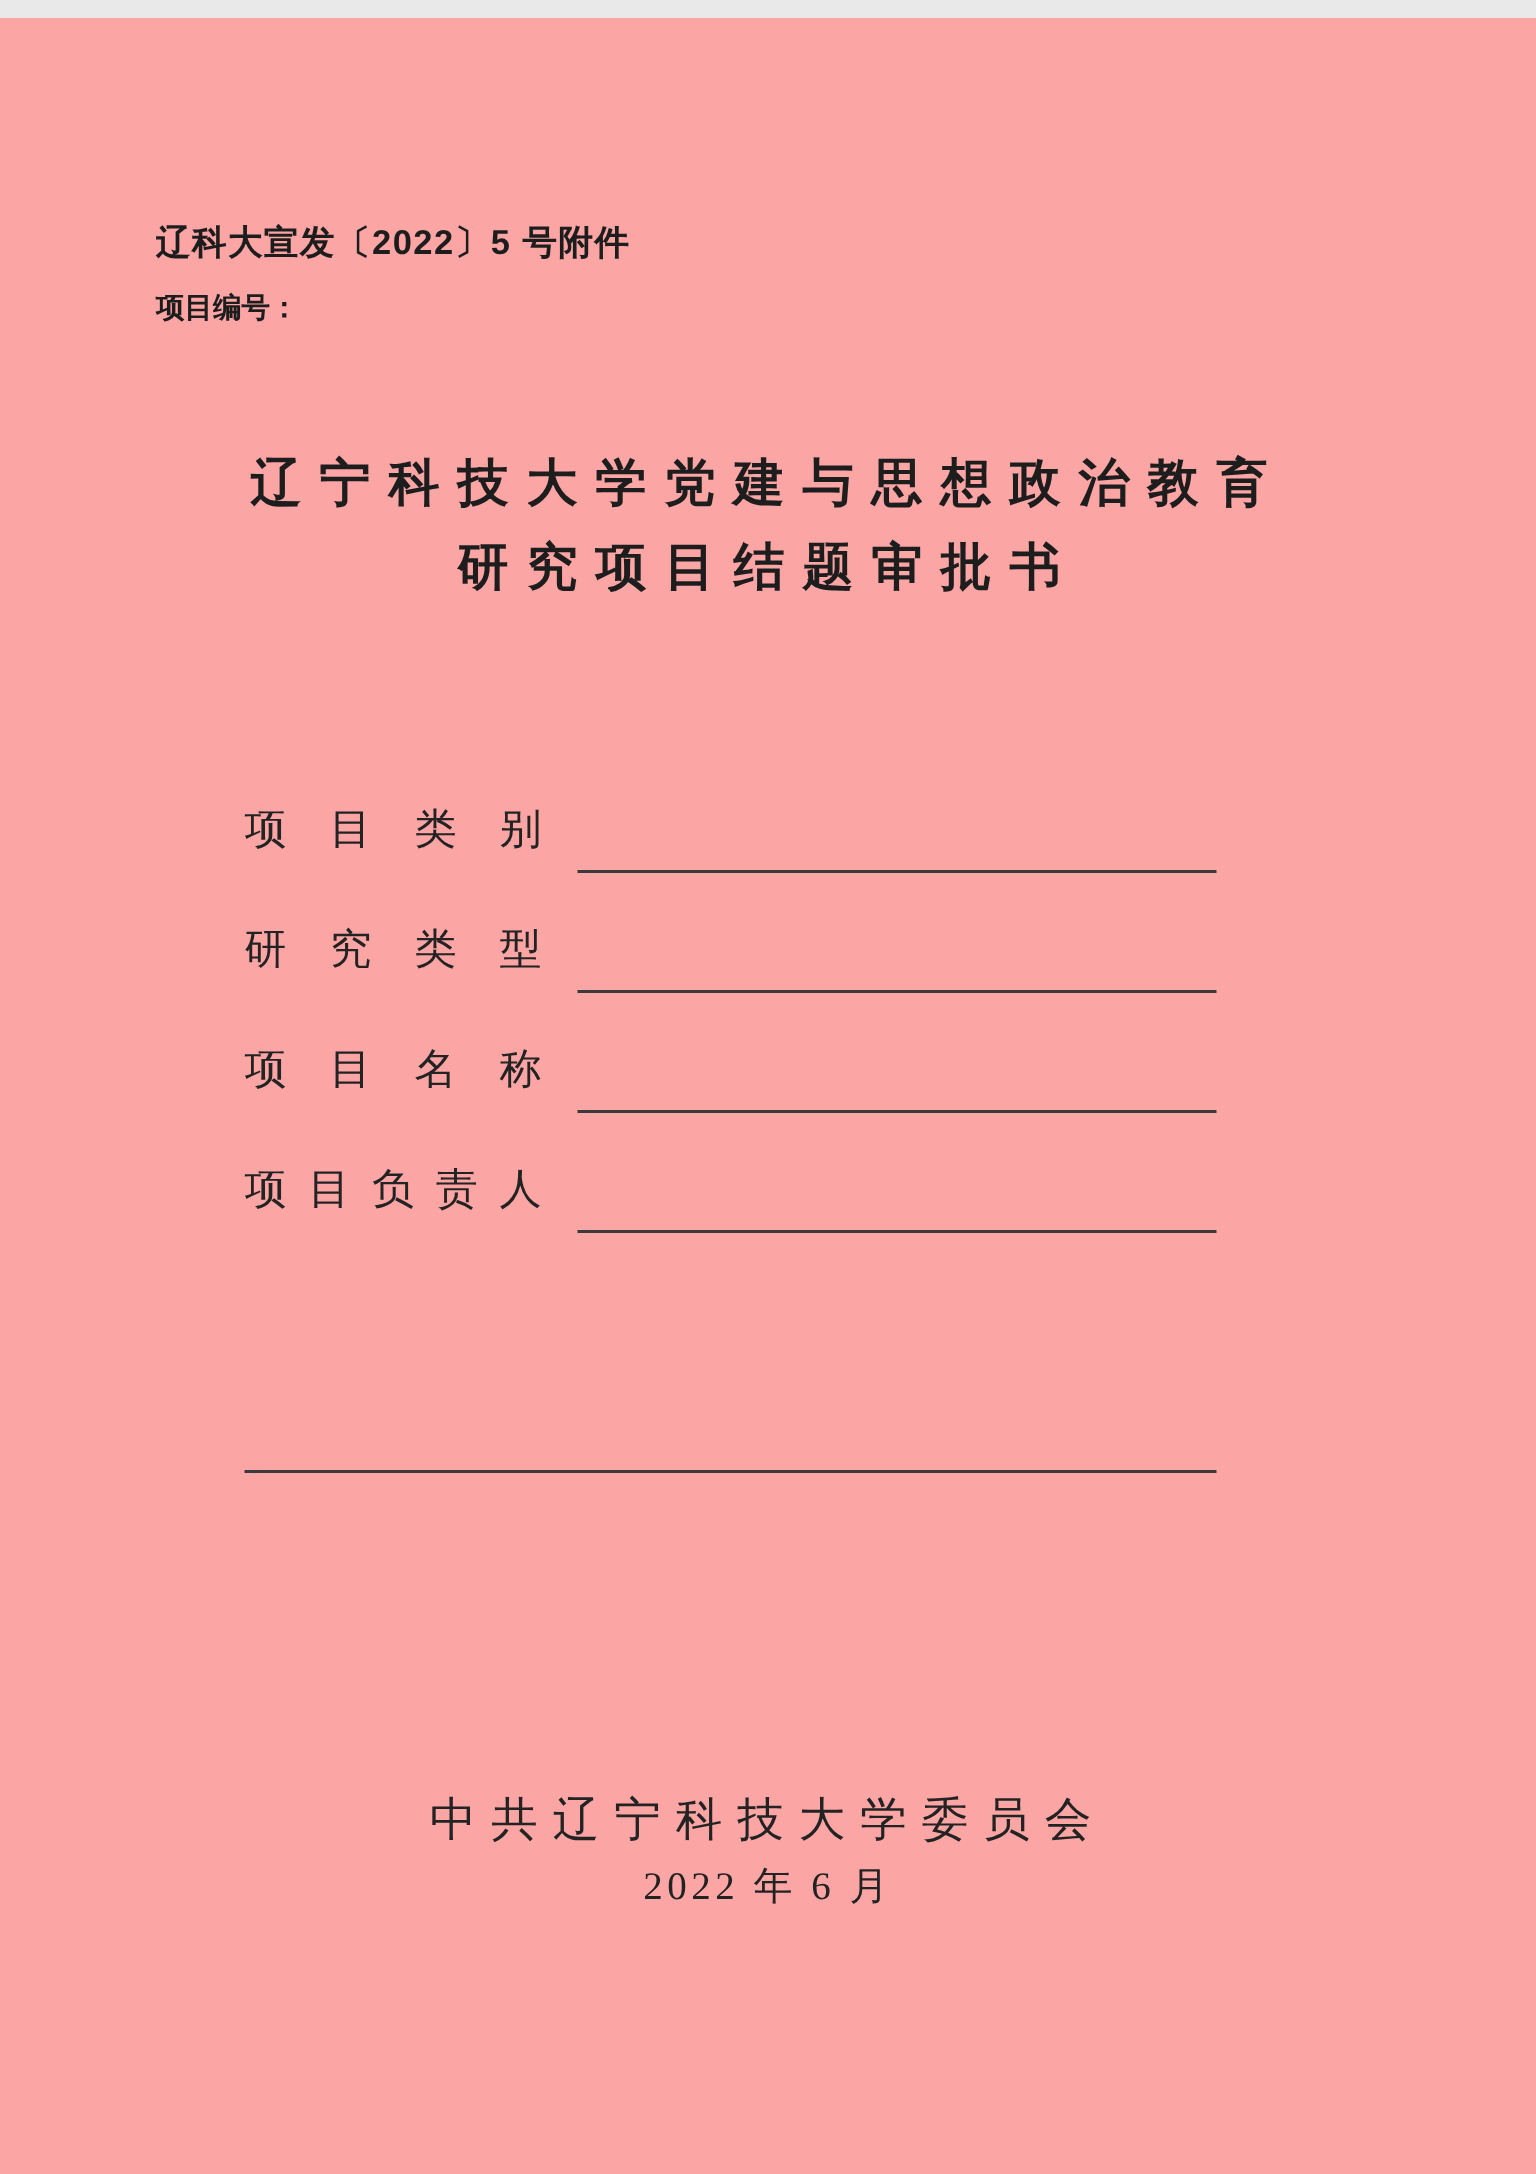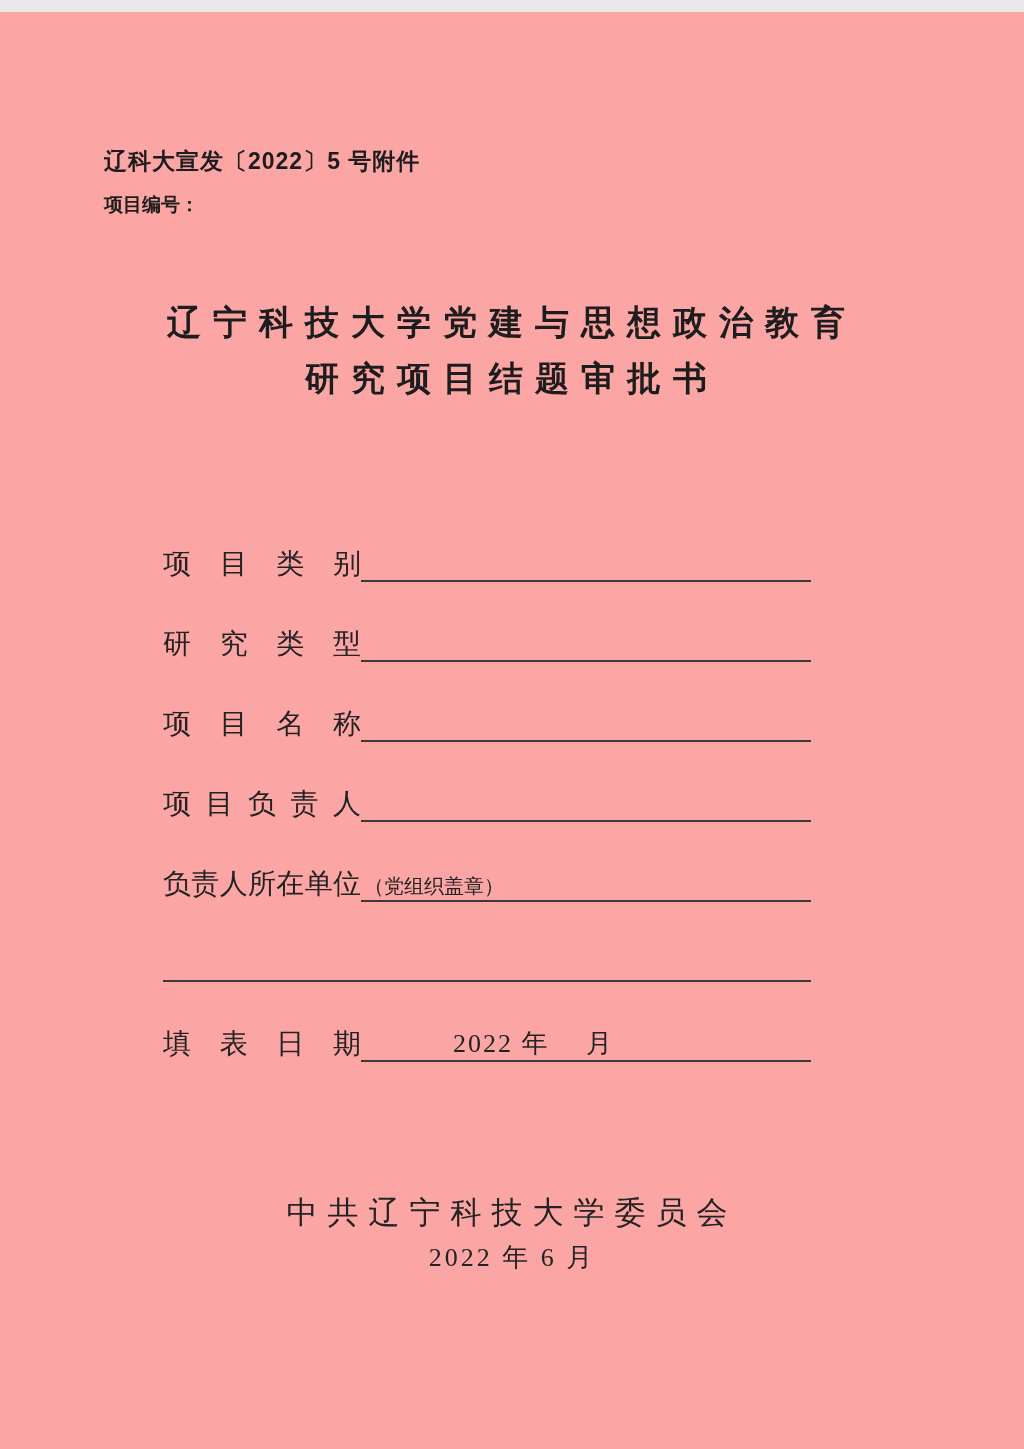--- a/index.html
+++ b/index.html
@@ -42,21 +42,22 @@
     font-family: "Liberation Sans", sans-serif;
   }
 
   
   .form-row {
     position: absolute;
     left: 163px;
     width: 648px;
     height: 46px;
     display: flex;
-    align-items: flex-end;
+    align-items: flex-start;
+    gap: 24px;
   }
   .row-1 { top: 524px; }
   .row-2 { top: 604px; }
   .row-3 { top: 684px; }
   .row-4 { top: 764px; }
   .row-5 { top: 844px; }
   .row-6 { top: 924px; }
   .row-7 { top: 1004px; }
   .field-label {
     flex: 0 0 198px;
@@ -148,36 +149,24 @@
     </span>
   </div>
 
   <div class="form-row row-4">
     <span class="field-label">项 目 负 责 人</span>
     <span class="fill-line">
       <span class="line-text"></span>
     </span>
   </div>
 
-  <div class="form-row row-5">
-    <span class="field-label">负责人所在单位</span>
-    <span class="fill-line">
-      <span class="line-text stamp-note">（党组织盖章）</span>
-    </span>
-  </div>
 
   <div class="form-row row-6">
     <span class="fill-line">
       <span class="line-text"></span>
     </span>
   </div>
 
-  <div class="form-row row-7">
-    <span class="field-label">填 表 日 期</span>
-    <span class="fill-line">
-      <span class="line-text date-text">2022 年　 月</span>
-    </span>
-  </div>
 
   <div class="abs footer-org">中共辽宁科技大学委员会</div>
   <div class="abs footer-date">2022 年 6 月</div>
 
 </div>
 
 </body></html>

